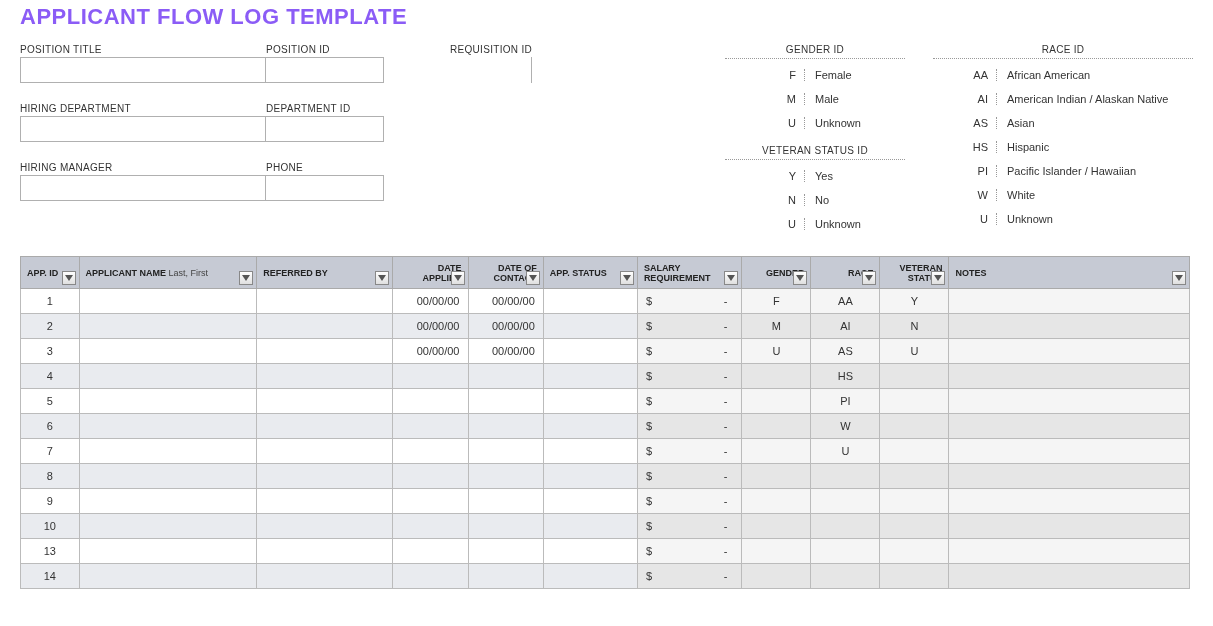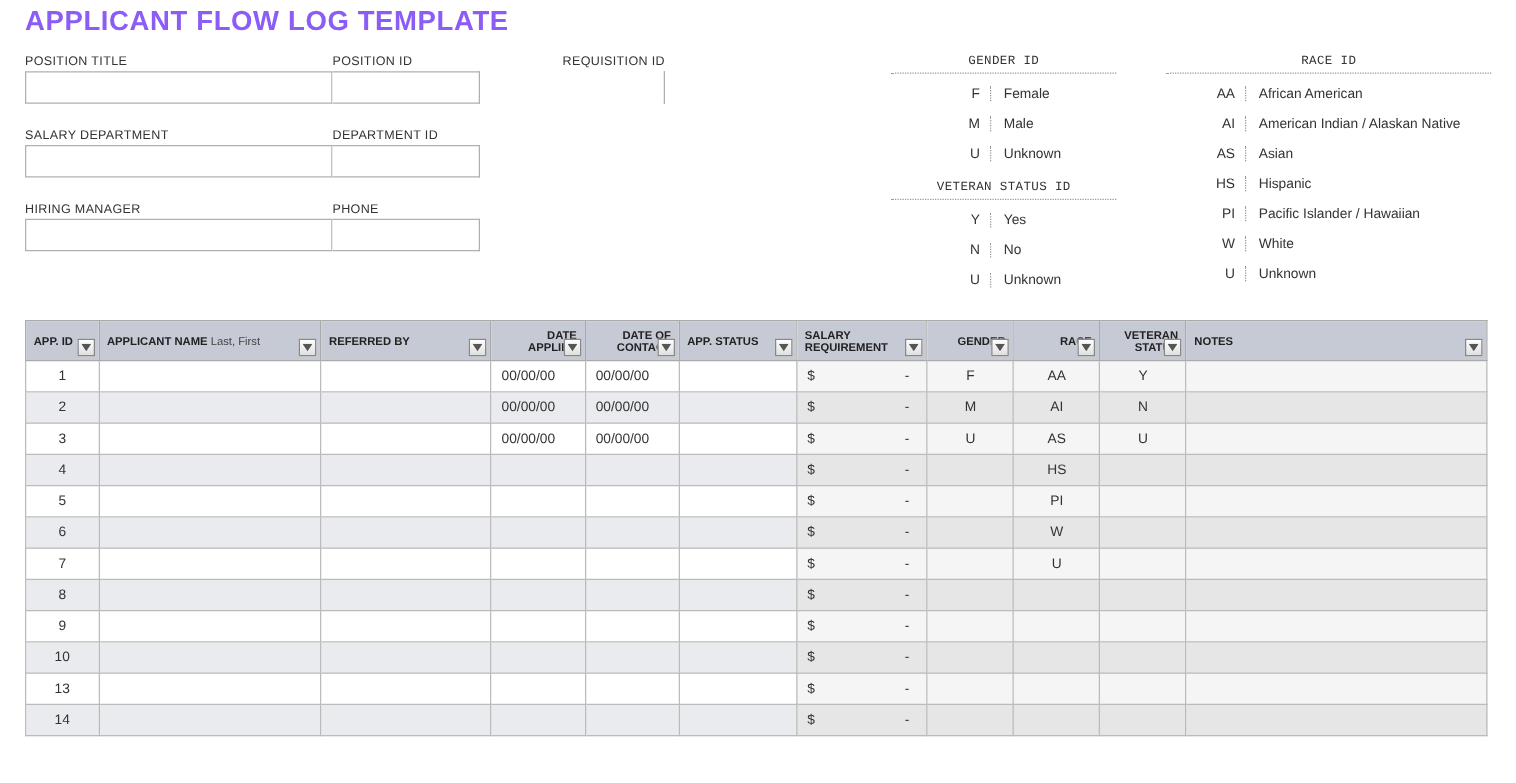--- a/index.html
+++ b/index.html
@@ -14,21 +14,21 @@
   }
   .title {
     font-size: 22px;
     font-weight: bold;
     color: #8b5cf6;
     letter-spacing: 0.5px;
     margin: 0 0 14px 0;
   }
   .top-section {
     display: flex;
-    gap: 40px;
+    gap: 28px;
     margin-bottom: 20px;
   }
   .form-area {
     flex: 0 0 520px;
   }
   .form-row {
     display: flex;
     margin-bottom: 20px;
   }
   .form-field {
@@ -52,21 +52,20 @@
   .form-row .form-field + .form-field .form-cell { border-left: none; }
   .legend-spacer { flex: 1; }
   .legend { flex: 0 0 260px; }
   .legend-title {
     font-size: 10px;
     text-align: center;
     letter-spacing: 0.3px;
     padding-bottom: 3px;
     border-bottom: 1px dotted #999;
     margin-bottom: 4px;
-    font-family: Liberation Mono, monospace;
   }
   .legend-row {
     display: flex;
     height: 24px;
     align-items: center;
   }
   .legend-code {
     flex: 0 0 58px;
     text-align: right;
     padding-right: 8px;
@@ -121,21 +120,21 @@
     padding: 0 8px;
     background: #fff;
     font-size: 11px;
   }
   .grid tr.odd td { background: #e9ebef; }
   .grid tr.odd td.shaded,
   .grid tr.even td.shaded { background: #e6e6e6; }
   .grid tr.even td.shaded-light { background: #f5f5f5; }
   .grid td.idcol { text-align: center; }
   .grid tr.odd td.idcol { background: #e9ebef; }
-  .grid td.datecol { text-align: left; }
+  .grid td.datecol { text-align: right; }
   .grid td.center { text-align: center; }
   .salary-cell {
     display: flex;
     justify-content: space-between;
     align-items: center;
   }
   .salary-cell .dash { padding-right: 6px; }
   col.c-id     { width: 56px; }
   col.c-name   { width: 170px; }
   col.c-ref    { width: 130px; }
@@ -165,21 +164,21 @@
         <span class="form-label">POSITION ID</span>
         <div class="form-cell"></div>
       </div>
       <div class="form-field w3">
         <span class="form-label">REQUISITION ID</span>
         <div class="form-cell"></div>
       </div>
     </div>
     <div class="form-row">
       <div class="form-field w1">
-        <span class="form-label">SALARY DEPARTMENT</span>
+        <span class="form-label">HIRING DEPARTMENT</span>
         <div class="form-cell"></div>
       </div>
       <div class="form-field w2">
         <span class="form-label">DEPARTMENT ID</span>
         <div class="form-cell"></div>
       </div>
     </div>
     <div class="form-row">
       <div class="form-field w1">
         <span class="form-label">HIRING MANAGER</span>

